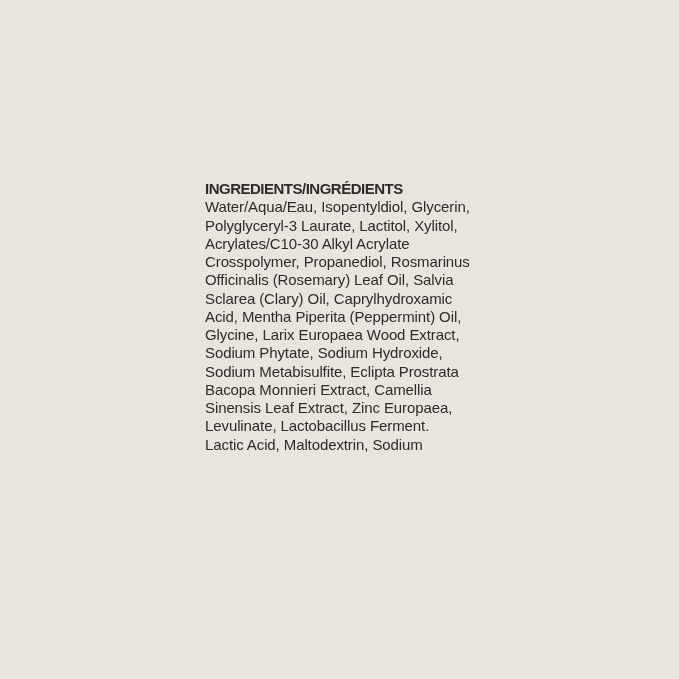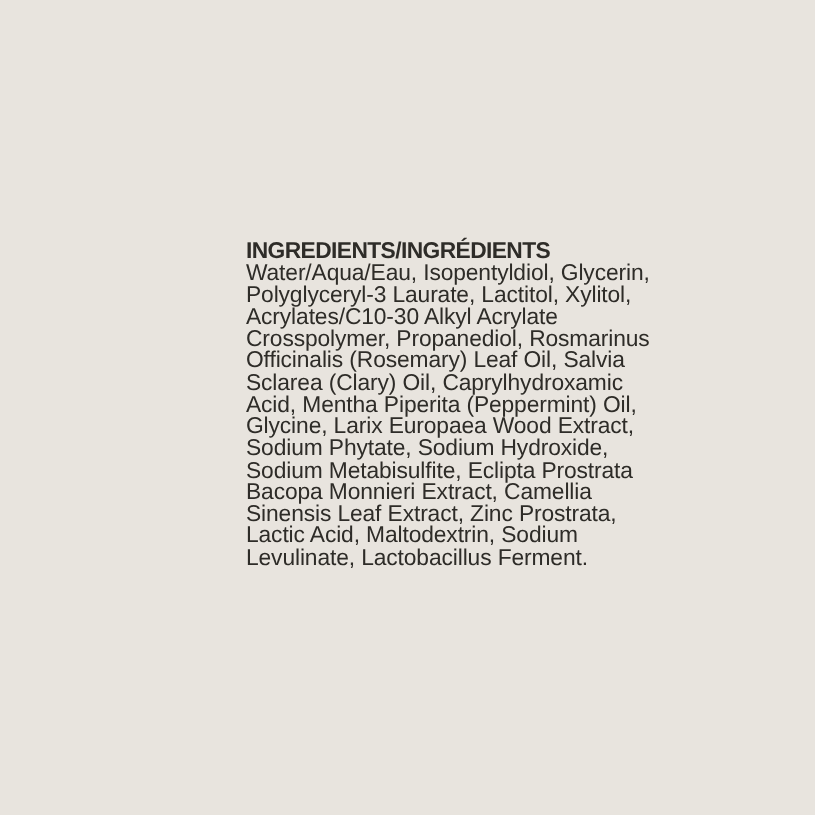--- a/index.html
+++ b/index.html
@@ -9,22 +9,22 @@
   body {
     width: 679px;
     height: 679px;
     position: relative;
     overflow: hidden;
     font-family: "Liberation Sans", sans-serif;
   }
   .ingredients-panel {
     position: absolute;
     left: 205px;
-    top: 201px;
-    font-size: 19px;
+    top: 180px;
+    font-size: 15px;
     line-height: 18.25px;
     letter-spacing: 0;
   }
   .ingredients-heading {
     font-weight: bold;
     letter-spacing: -0.5px;
     white-space: nowrap;
   }
   .ingredients-line {
     white-space: nowrap;
@@ -40,16 +40,16 @@
   <div class="ingredients-line">Polyglyceryl-3 Laurate, Lactitol, Xylitol,</div>
   <div class="ingredients-line">Acrylates/C10-30 Alkyl Acrylate</div>
   <div class="ingredients-line">Crosspolymer, Propanediol, Rosmarinus</div>
   <div class="ingredients-line">Officinalis (Rosemary) Leaf Oil, Salvia</div>
   <div class="ingredients-line">Sclarea (Clary) Oil, Caprylhydroxamic</div>
   <div class="ingredients-line">Acid, Mentha Piperita (Peppermint) Oil,</div>
   <div class="ingredients-line">Glycine, Larix Europaea Wood Extract,</div>
   <div class="ingredients-line">Sodium Phytate, Sodium Hydroxide,</div>
   <div class="ingredients-line">Sodium Metabisulfite, Eclipta Prostrata</div>
   <div class="ingredients-line">Bacopa Monnieri Extract, Camellia</div>
-  <div class="ingredients-line">Sinensis Leaf Extract, Zinc Prostrata,</div>
+  <div class="ingredients-line">Sinensis Leaf Extract, Zinc Europaea,</div>
+  <div class="ingredients-line">Levulinate, Lactobacillus Ferment.</div>
   <div class="ingredients-line">Lactic Acid, Maltodextrin, Sodium</div>
-  <div class="ingredients-line">Levulinate, Lactobacillus Ferment.</div>
 </div>
 
 </body></html>

